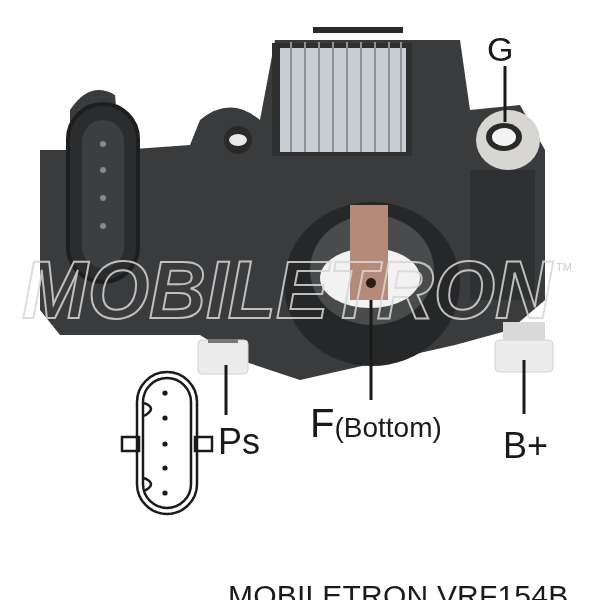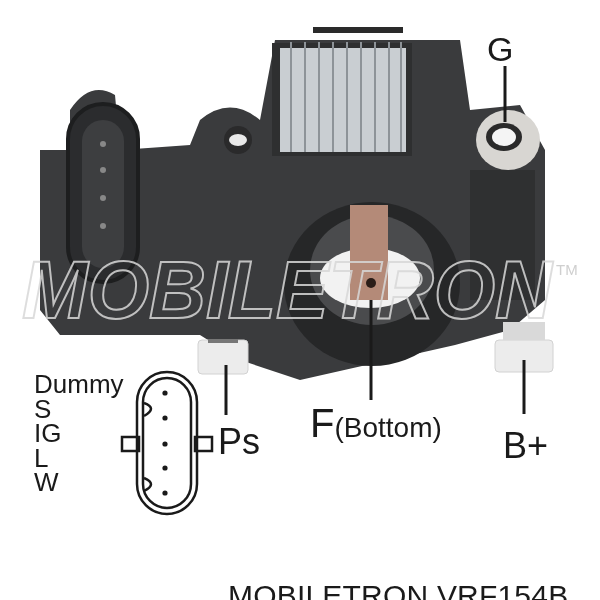--- a/index.html
+++ b/index.html
@@ -91,31 +91,24 @@
     </g>
     <g fill="#1a1a1a">
       <circle cx="165" cy="393" r="2.6"></circle>
       <circle cx="165" cy="418" r="2.6"></circle>
       <circle cx="165" cy="444" r="2.6"></circle>
       <circle cx="165" cy="468" r="2.6"></circle>
       <circle cx="165" cy="493" r="2.6"></circle>
     </g>
   </svg>
 
-  <div class="lbl" style="left:556px;top:262px;font-size:15px;color:#cfcfcf;">TM</div>
+  <div class="lbl" style="left:556px;top:262px;font-size:11px;color:#cfcfcf;">TM</div>
 
   <div class="lbl" style="left:487px;top:32px;font-size:34px;">G</div>
   <div class="lbl" style="left:218px;top:424px;font-size:36px;">Ps</div>
   <div class="lbl" style="left:310px;top:403px;">
     <span style="font-size:40px;">F</span><span style="font-size:28px;">(Bottom)</span>
   </div>
   <div class="lbl" style="left:503px;top:428px;font-size:36px;">B+</div>
 
-  <div class="pin-list">
-    <div>Dummy</div>
-    <div>S</div>
-    <div>IG</div>
-    <div>L</div>
-    <div>W</div>
-  </div>
 
   <div class="caption">MOBILETRON VRF154B</div>
 </div>
 
 </body></html>

